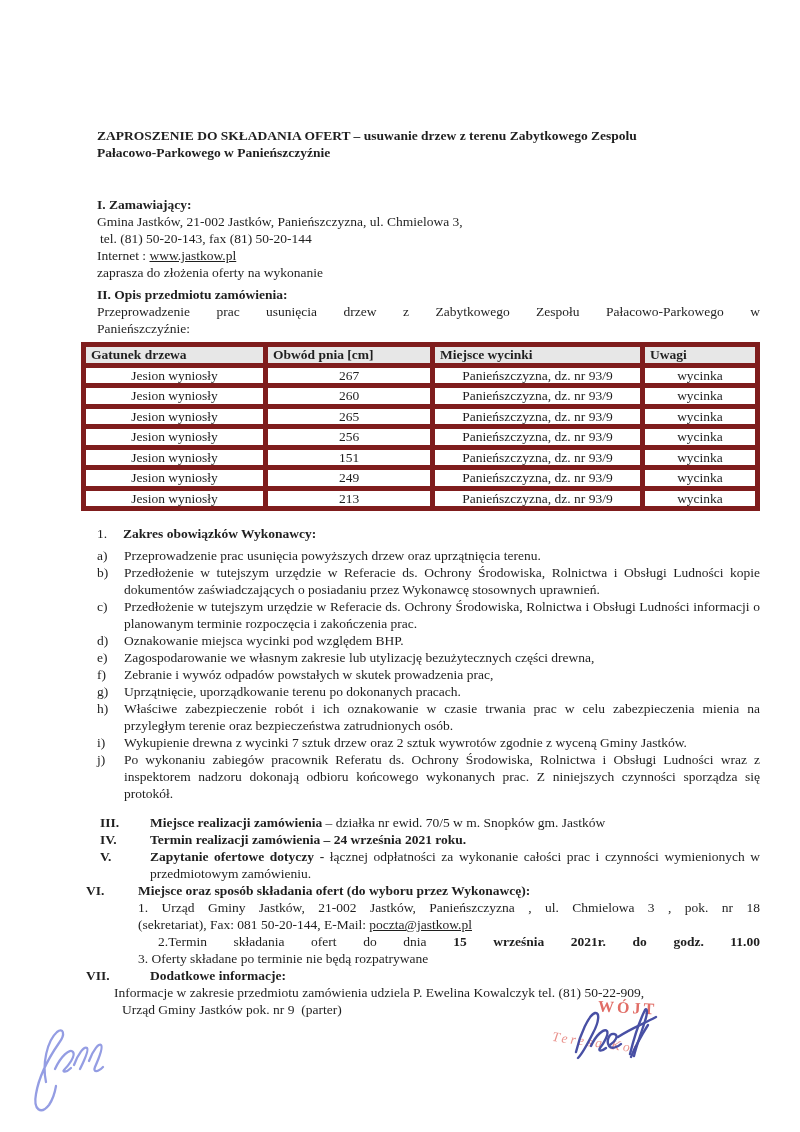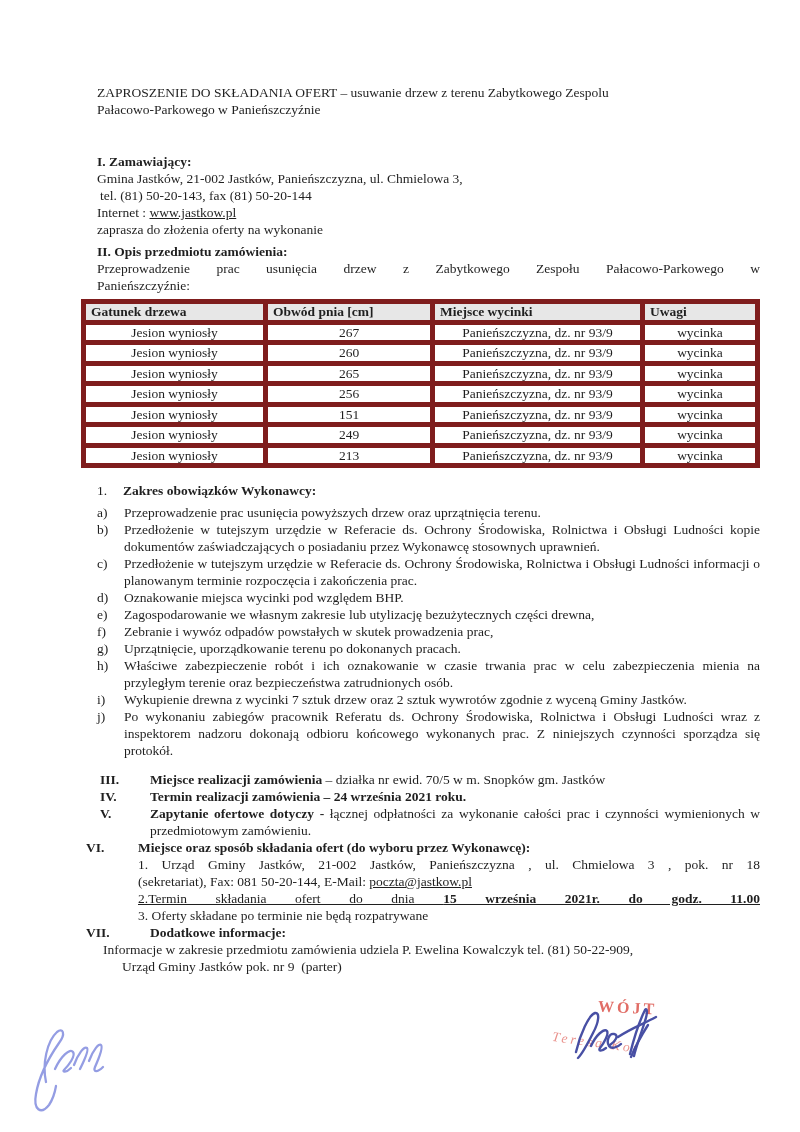--- a/index.html
+++ b/index.html
@@ -7,21 +7,21 @@
     width:800px;height:1132px;position:relative;overflow:hidden;
     background:#ffffff;color:#1f1f1f;
     font-family:"Liberation Serif", "DejaVu Serif", serif;
     font-size:13.5px;line-height:17px;
   }
   .doc{position:absolute;left:97px;top:84px;width:663px;}
   .b{font-weight:bold;}
   .u{text-decoration:underline;}
   .jl{text-align:justify;text-align-last:justify;}
   .just{text-align:justify;}
-  .title{font-weight:normal;margin-bottom:35px;}
+  .title{font-weight:bold;margin-bottom:35px;margin-top:43px;}
   .sec1-line2{padding-left:3px;}
   .sec2{margin-top:5px;}
   table.trees{
     border-collapse:collapse;width:679px;margin:5px 0 0 -16px;
     font-size:13.5px;line-height:15px;border:2px solid #2b2b2b;
   }
   table.trees th, table.trees td{
     border:5px solid #7f1d1d;height:15.5px;padding:0 5px;
   }
   table.trees th{background:#e7e7e7;font-weight:bold;text-align:left;}
@@ -34,22 +34,22 @@
   .duty .lbl{flex:none;width:27px;}
   .duty .txt{flex:1;text-align:justify;}
   .romans{margin-top:12px;}
   .sec-row{display:flex;}
   .sec-row .rnum{flex:none;width:53px;font-weight:bold;padding-left:3px;box-sizing:border-box;}
   .sec-row.outdent{margin-left:-11px;}
   .sec-row.outdent .rnum{width:52px;padding-left:0;}
   .sec-row.outdent.vii .rnum{width:64px;}
   .sec-body{flex:1;}
   .vi-items{margin-top:0;}
-  .vi-item2{text-decoration:underline;}
-  .vii-line1{margin-left:6px;}
+  .vi-item2{margin-left:20px;}
+  .vii-line1{margin-left:17px;}
   .vii-line2{margin-left:25px;white-space:pre;}
   
   .stamp-block{position:absolute;left:552px;top:992px;width:180px;height:95px;}
   .stamp-title{
     position:absolute;left:46px;top:7px;color:#dd5a52;font-weight:bold;
     font-size:16px;letter-spacing:3px;transform:rotate(3deg);opacity:.88;
   }
   .stamp-name{
     position:absolute;left:0px;top:42px;color:#e4766f;font-style:italic;
     font-size:13.5px;letter-spacing:3px;transform:rotate(8deg);opacity:.8;

